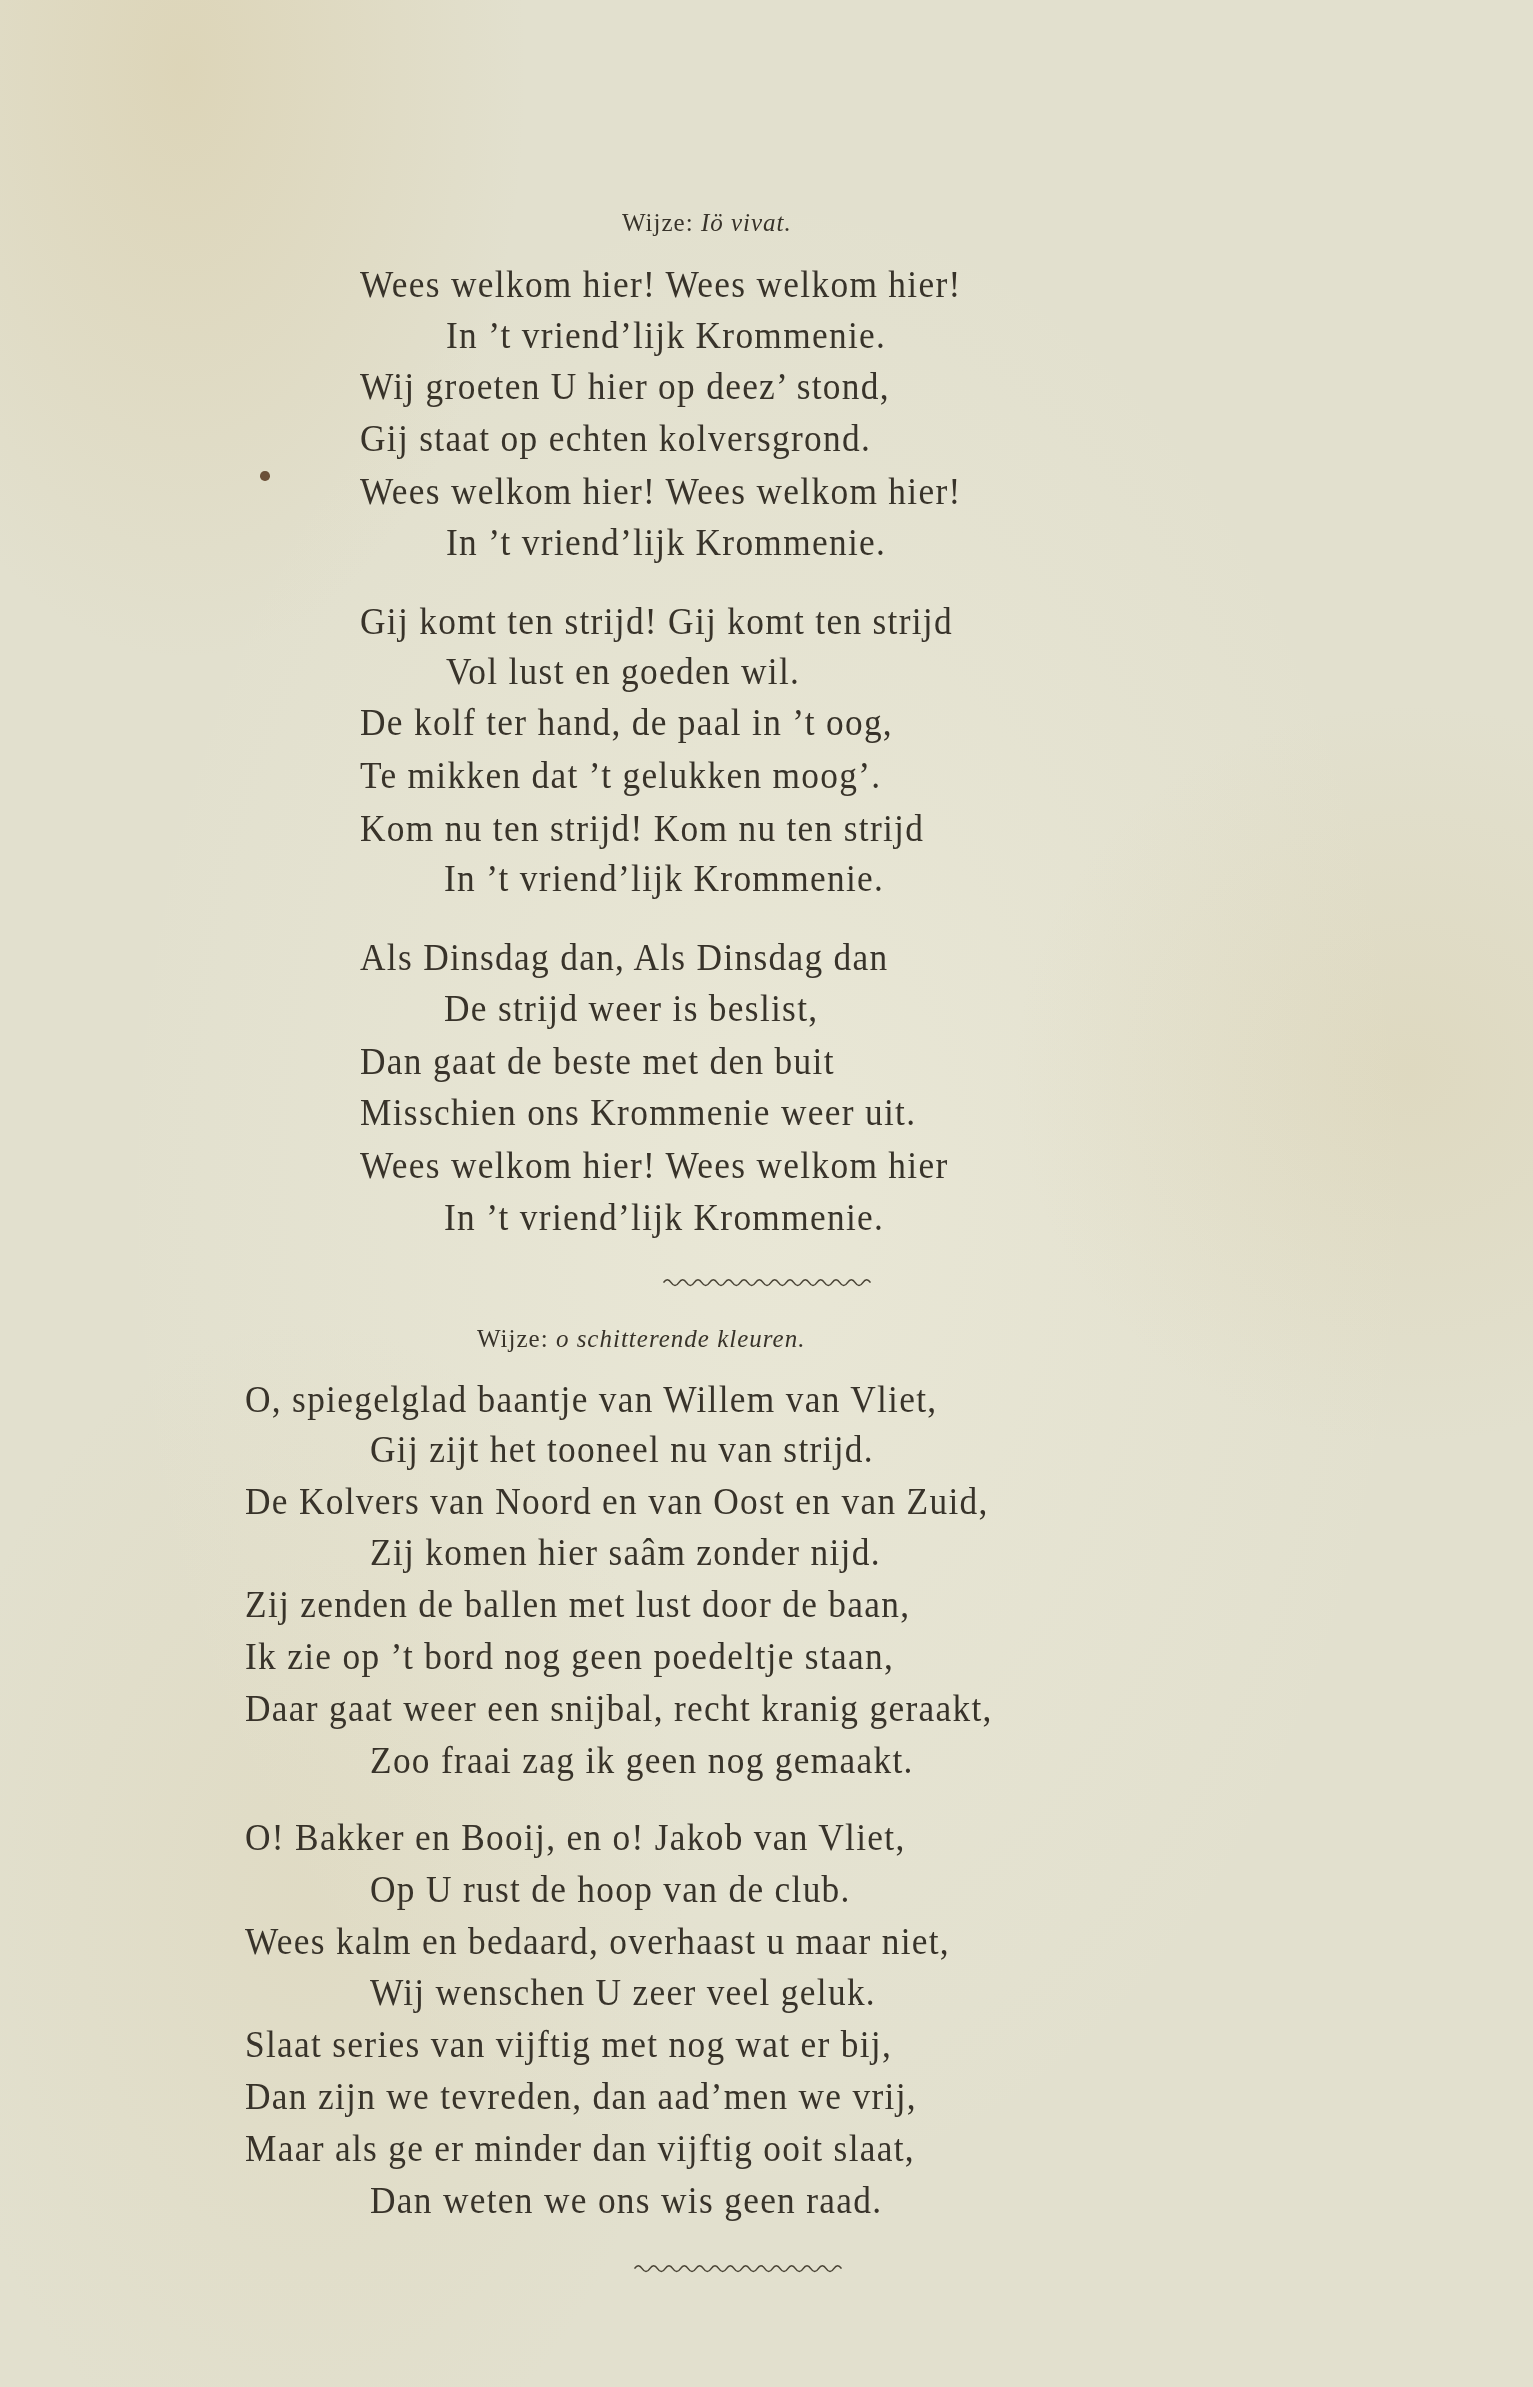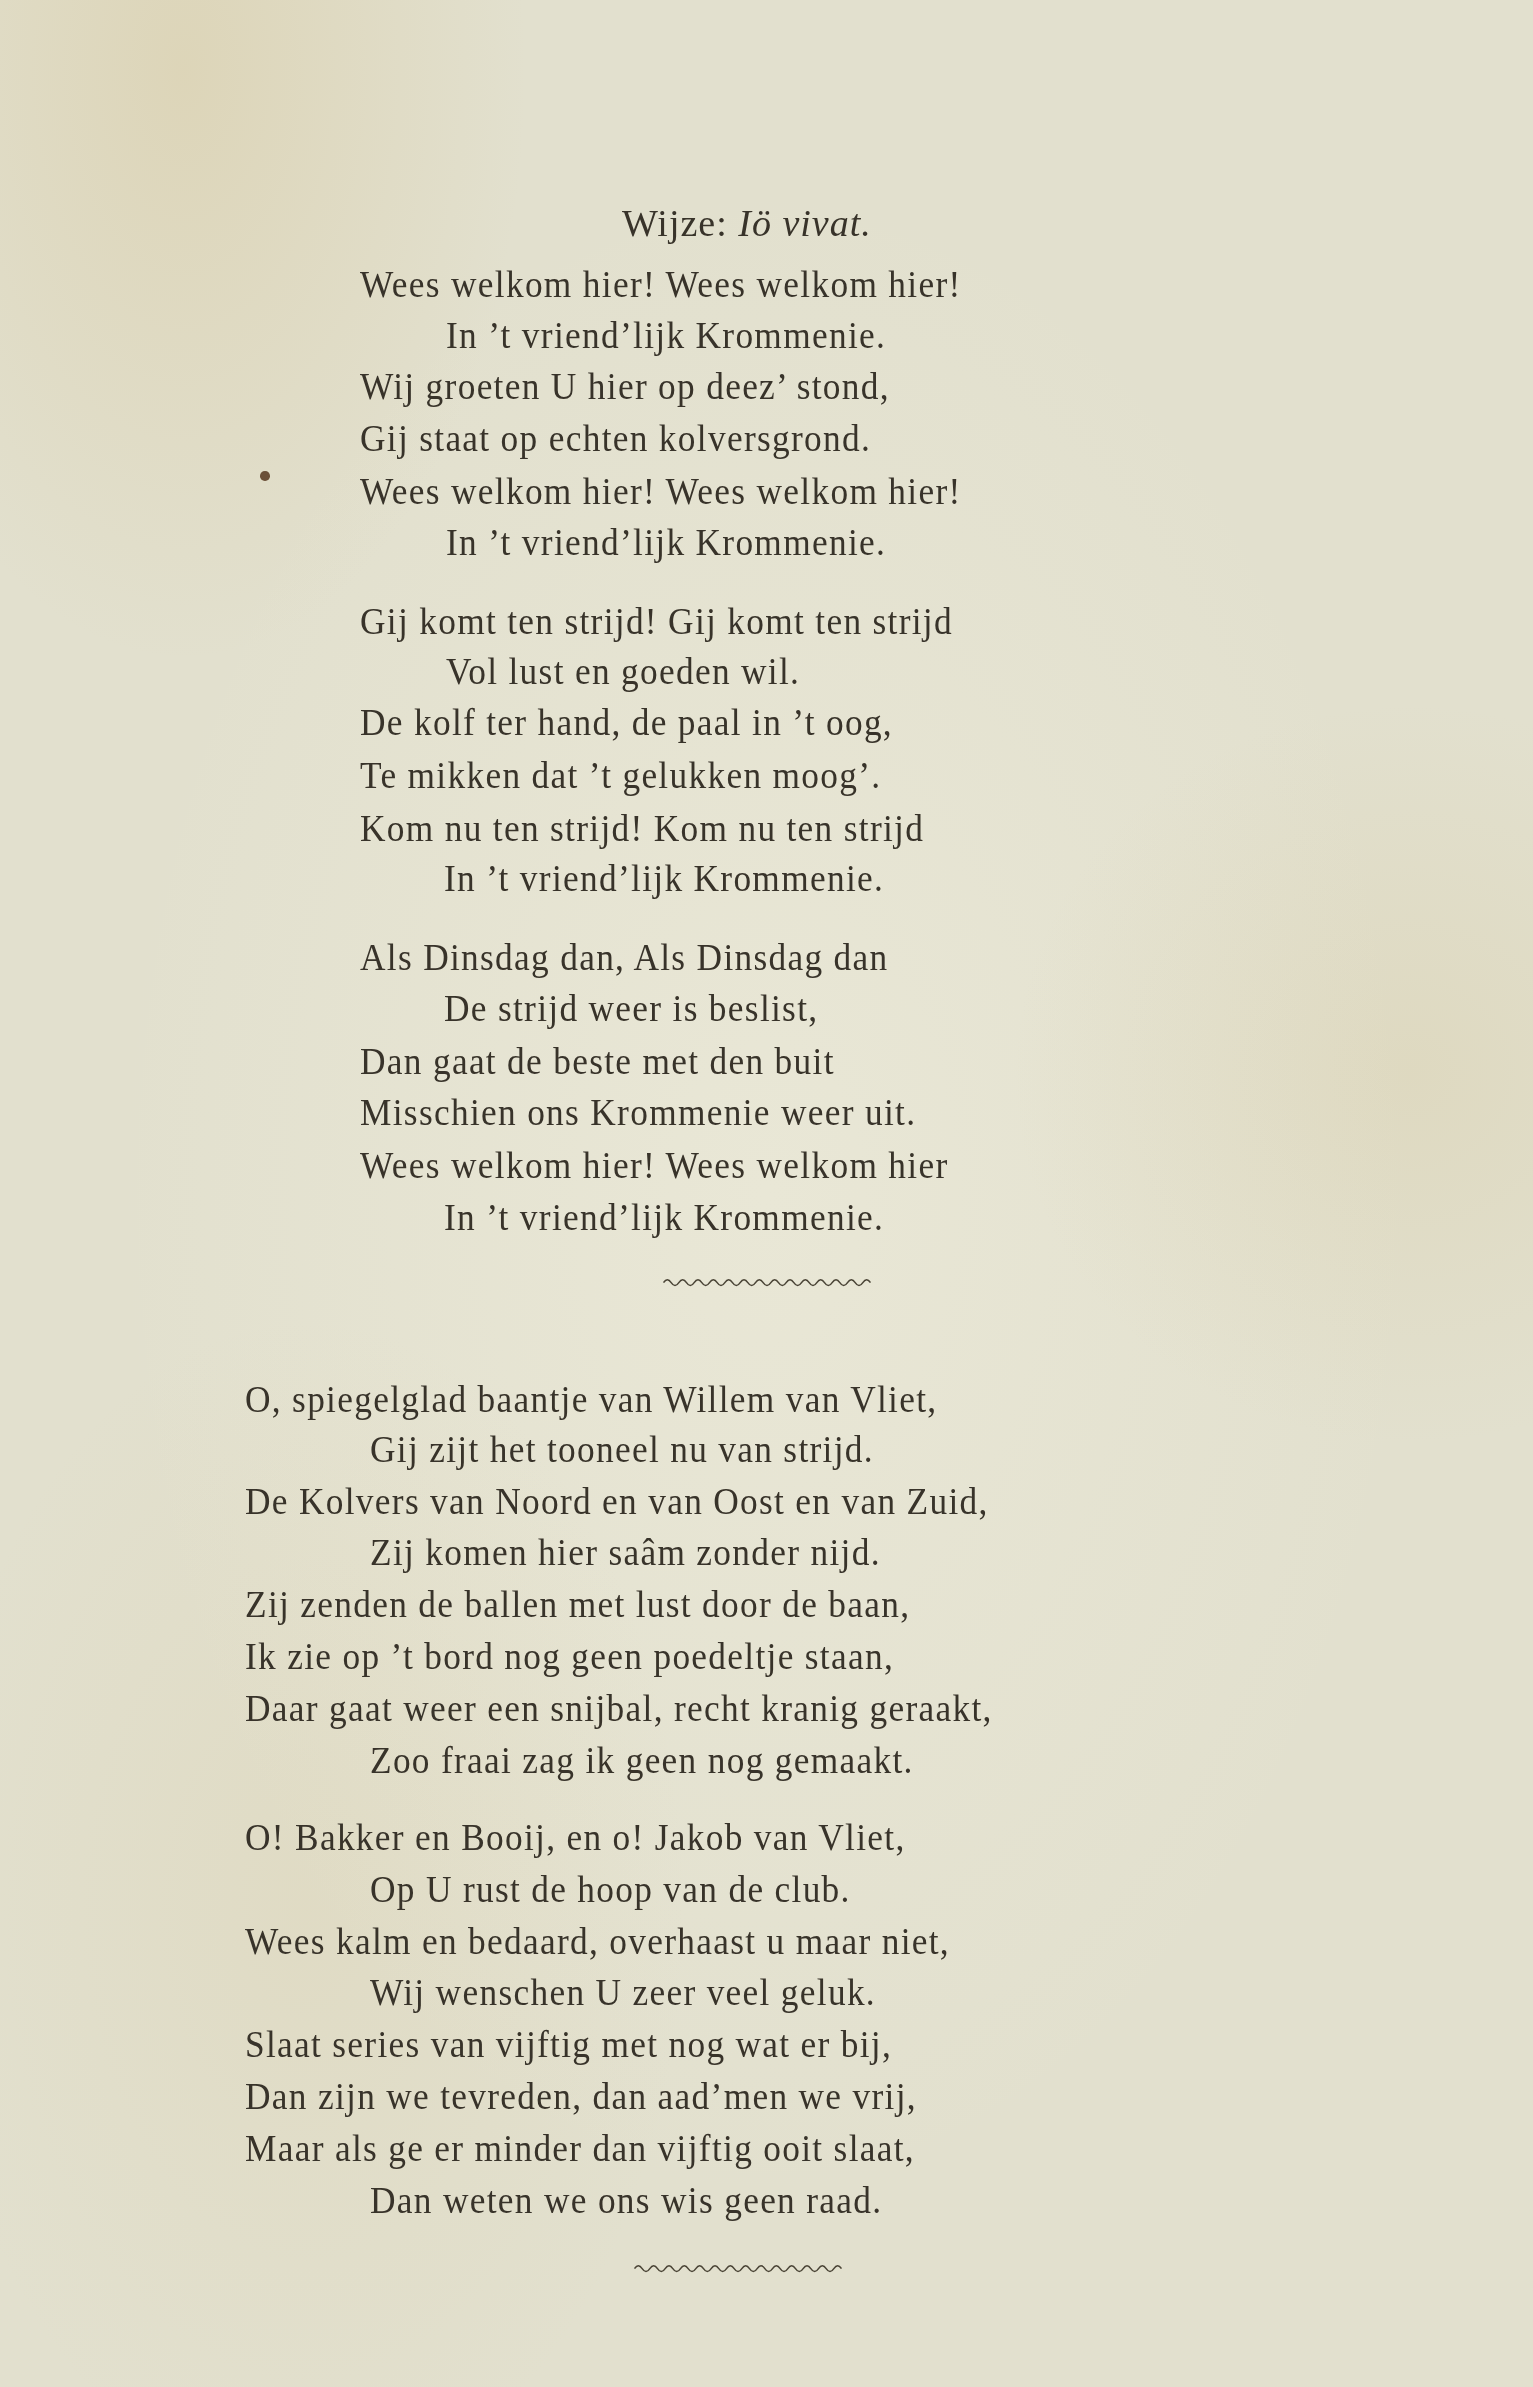--- a/index.html
+++ b/index.html
@@ -18,21 +18,21 @@
   .page { position: absolute; inset: 0; }
   .line {
     position: absolute; white-space: nowrap;
     font-size: 38px; line-height: 46px;
     font-family: "Liberation Serif", "DejaVu Serif", serif;
     letter-spacing: 1.4px;
     transform: scaleX(0.93); transform-origin: left center;
   }
   .heading {
     position: absolute; white-space: nowrap;
-    font-size: 38px; line-height: 46px;
+    font-size: 25px; line-height: 46px;
     font-family: "Liberation Serif", "DejaVu Serif", serif;
     letter-spacing: 1px;
   }
   .heading .tune { font-style: italic; }
   .divider {
     position: absolute; height: 11.5px;
   }
   .spot {
     position: absolute; border-radius: 50%;
     background: #6b5038;
@@ -66,20 +66,24 @@
   <div class="line" style="left:444px; top:985px;">De strijd weer is beslist,</div>
   <div class="line" style="left:360px; top:1038px;">Dan gaat de beste met den buit</div>
   <div class="line" style="left:360px; top:1089px;">Misschien ons Krommenie weer uit.</div>
   <div class="line" style="left:360px; top:1142px;">Wees welkom hier! Wees welkom hier</div>
   <div class="line" style="left:444px; top:1194px;">In ’t vriend’lijk Krommenie.</div>
 
   <svg class="divider" style="left:663px; top:1275px; width:208px;" viewBox="0 0 216 12">
     <path d="M0 8 Q4 2 8 8 T16 8 T24 8 T32 8 T40 8 T48 8 T56 8 T64 8 T72 8 T80 8 T88 8 T96 8 T104 8 T112 8 T120 8 T128 8 T136 8 T144 8 T152 8 T160 8 T168 8 T176 8 T184 8 T192 8 T200 8 T208 8 T216 8" fill="none" stroke="#4a4436" stroke-width="1.6"></path>
   </svg>
 
+  <div class="heading" style="left:477px; top:1316px;">
+    <span>Wijze:</span>
+    <span class="tune">o schitterende kleuren.</span>
+  </div>
 
   <div class="line" style="left:245px; top:1376px;">O, spiegelglad baantje van Willem van Vliet,</div>
   <div class="line" style="left:370px; top:1426px;">Gij zijt het tooneel nu van strijd.</div>
   <div class="line" style="left:245px; top:1478px;">De Kolvers van Noord en van Oost en van Zuid,</div>
   <div class="line" style="left:370px; top:1529px;">Zij komen hier saâm zonder nijd.</div>
   <div class="line" style="left:245px; top:1581px;">Zij zenden de ballen met lust door de baan,</div>
   <div class="line" style="left:245px; top:1633px;">Ik zie op ’t bord nog geen poedeltje staan,</div>
   <div class="line" style="left:245px; top:1685px;">Daar gaat weer een snijbal, recht kranig geraakt,</div>
   <div class="line" style="left:370px; top:1737px;">Zoo fraai zag ik geen nog gemaakt.</div>
 

